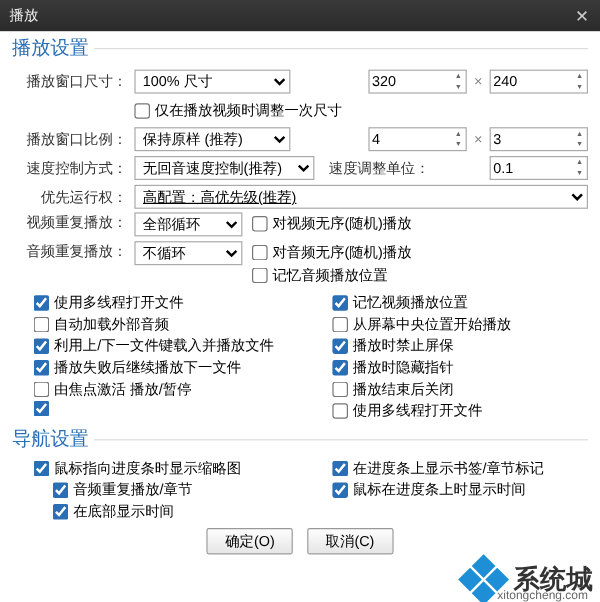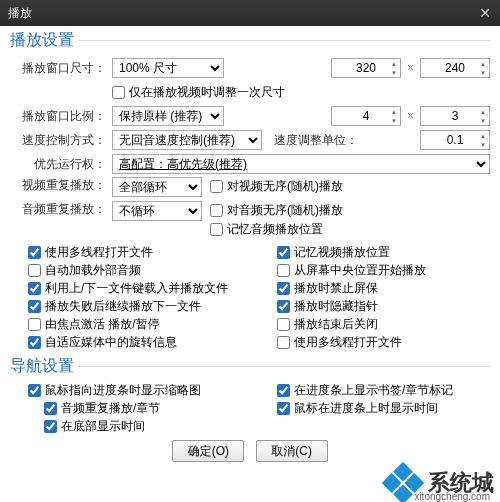--- a/index.html
+++ b/index.html
@@ -5,24 +5,24 @@
   * { box-sizing: border-box; margin: 0; padding: 0; }
   body { font-family: "Microsoft YaHei", SimSun, sans-serif; font-size: 12px; background: #fff; width: 500px; height: 502px; overflow: hidden; position: relative; }
   .titlebar { height: 26px; background: linear-gradient(#3a3a3a,#2a2a2a); color: #eee; display: flex; align-items: center; justify-content: space-between; padding: 0 0 0 8px; }
   .titlebar .close { width: 30px; height: 26px; display:flex; align-items:center; justify-content:center; color:#ccc; font-size:14px; cursor:pointer; }
   .content { padding: 4px 10px 0 10px; }
   fieldset { border: 1px solid #ddd; border-left:none; border-right:none; border-bottom:none; margin-bottom: 4px; position: relative; padding-top: 4px; }
   legend { color: #2a6fb5; font-size: 16px; padding: 0 4px 0 0; margin-left: 0; background:#fff; }
   .row { display: flex; align-items: center; margin: 2px 0; min-height: 22px; }
   .label { width: 102px; text-align: right; color: #333; padding-right: 6px; flex-shrink:0; }
   select, input[type=text] { height: 20px; border: 1px solid #aaa; font-size: 12px; padding: 0 2px; background: #fff; }
-  .sel-mid { width: 112px; }
+  .sel-mid { width: 130px; }
   .sel-small { width: 80px; }
   .sel-full { flex: 1; text-decoration: underline; }
-  .num { width: 70px; text-align: center; padding-right: 14px; position: relative; }
+  .num { width: 82px; text-align: left; padding-right: 14px; position: relative; }
   .spin { position:absolute; right:1px; top:1px; width:12px; height:18px; display:flex; flex-direction:column; }
   .spin span{ flex:1; display:flex; align-items:center; justify-content:center; font-size:6px; color:#666; cursor:pointer; line-height:1; }
   .x { margin: 0 6px; color:#888; }
   .unit { margin-left: 12px; color:#333; }
   .chk { display:flex; align-items:center; margin: 1px 0; cursor:pointer; }
   .chk input{ margin-right:4px; width:13px; height:13px; }
   .chk-blue input{ accent-color: #2a6fb5; }
   .cols { display:flex;gap:36px; }
   .col { flex:1; }
   .col-indent { padding-left: 18px; }
@@ -147,21 +147,20 @@
         <label class="chk chk-blue">
             <input type="checkbox" checked="" style="">
             <span>播放失败后继续播放下一文件</span>
           </label>
         <label class="chk">
             <input type="checkbox" style="">
             <span>由焦点激活 播放/暂停</span>
           </label>
         <label class="chk chk-blue">
             <input type="checkbox" checked="" style="">
-            <span>自适应媒体中的旋转信息</span>
           </label>
       </div>
       <div class="col">
         <label class="chk chk-blue">
             <input type="checkbox" checked="" style="">
             <span>记忆视频播放位置</span>
           </label>
         <label class="chk">
             <input type="checkbox" style="">
             <span>从屏幕中央位置开始播放</span>

